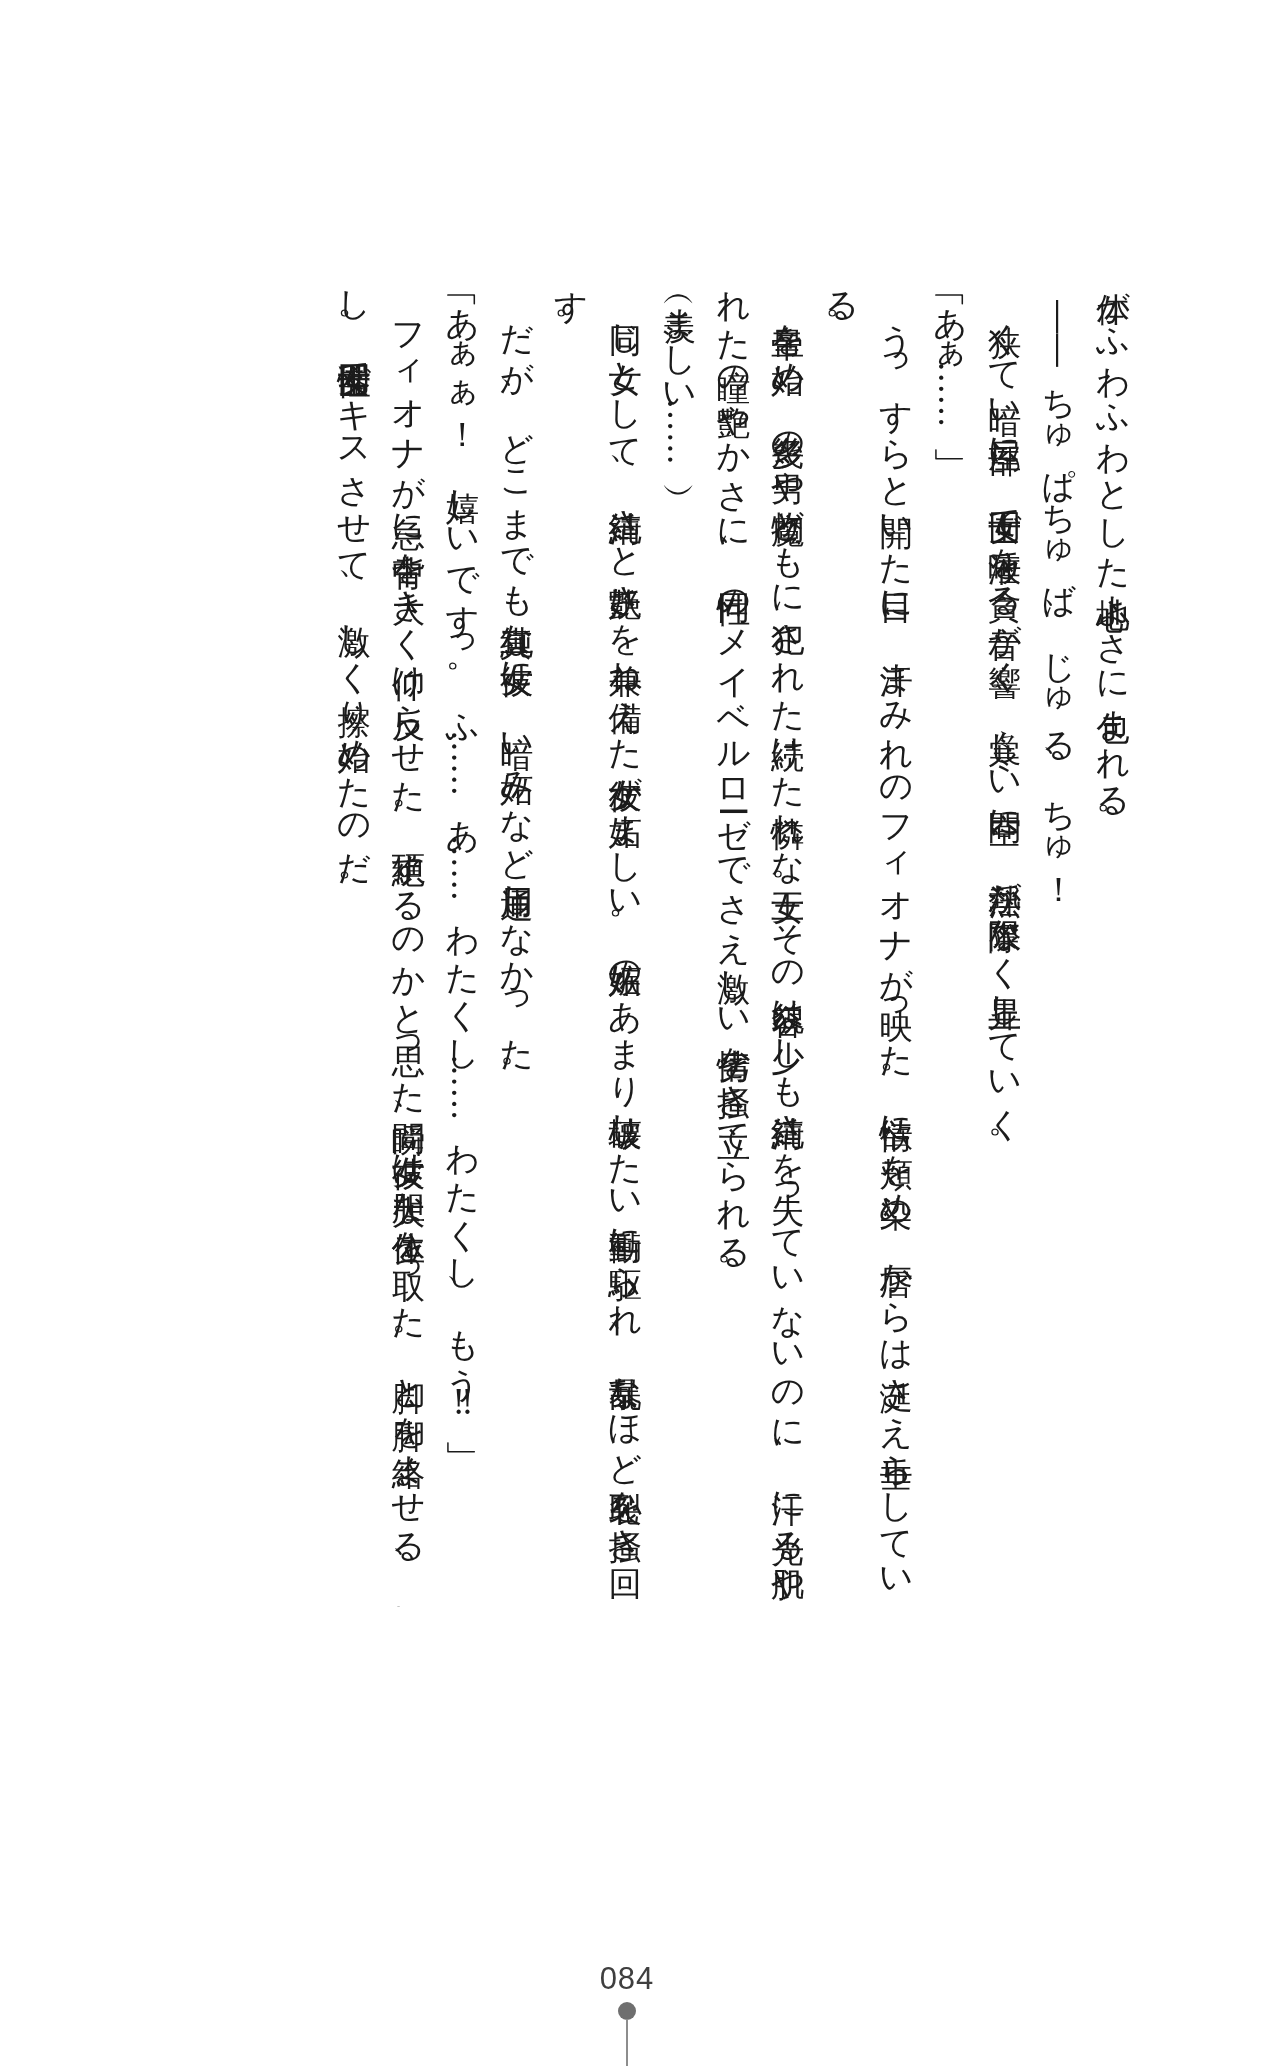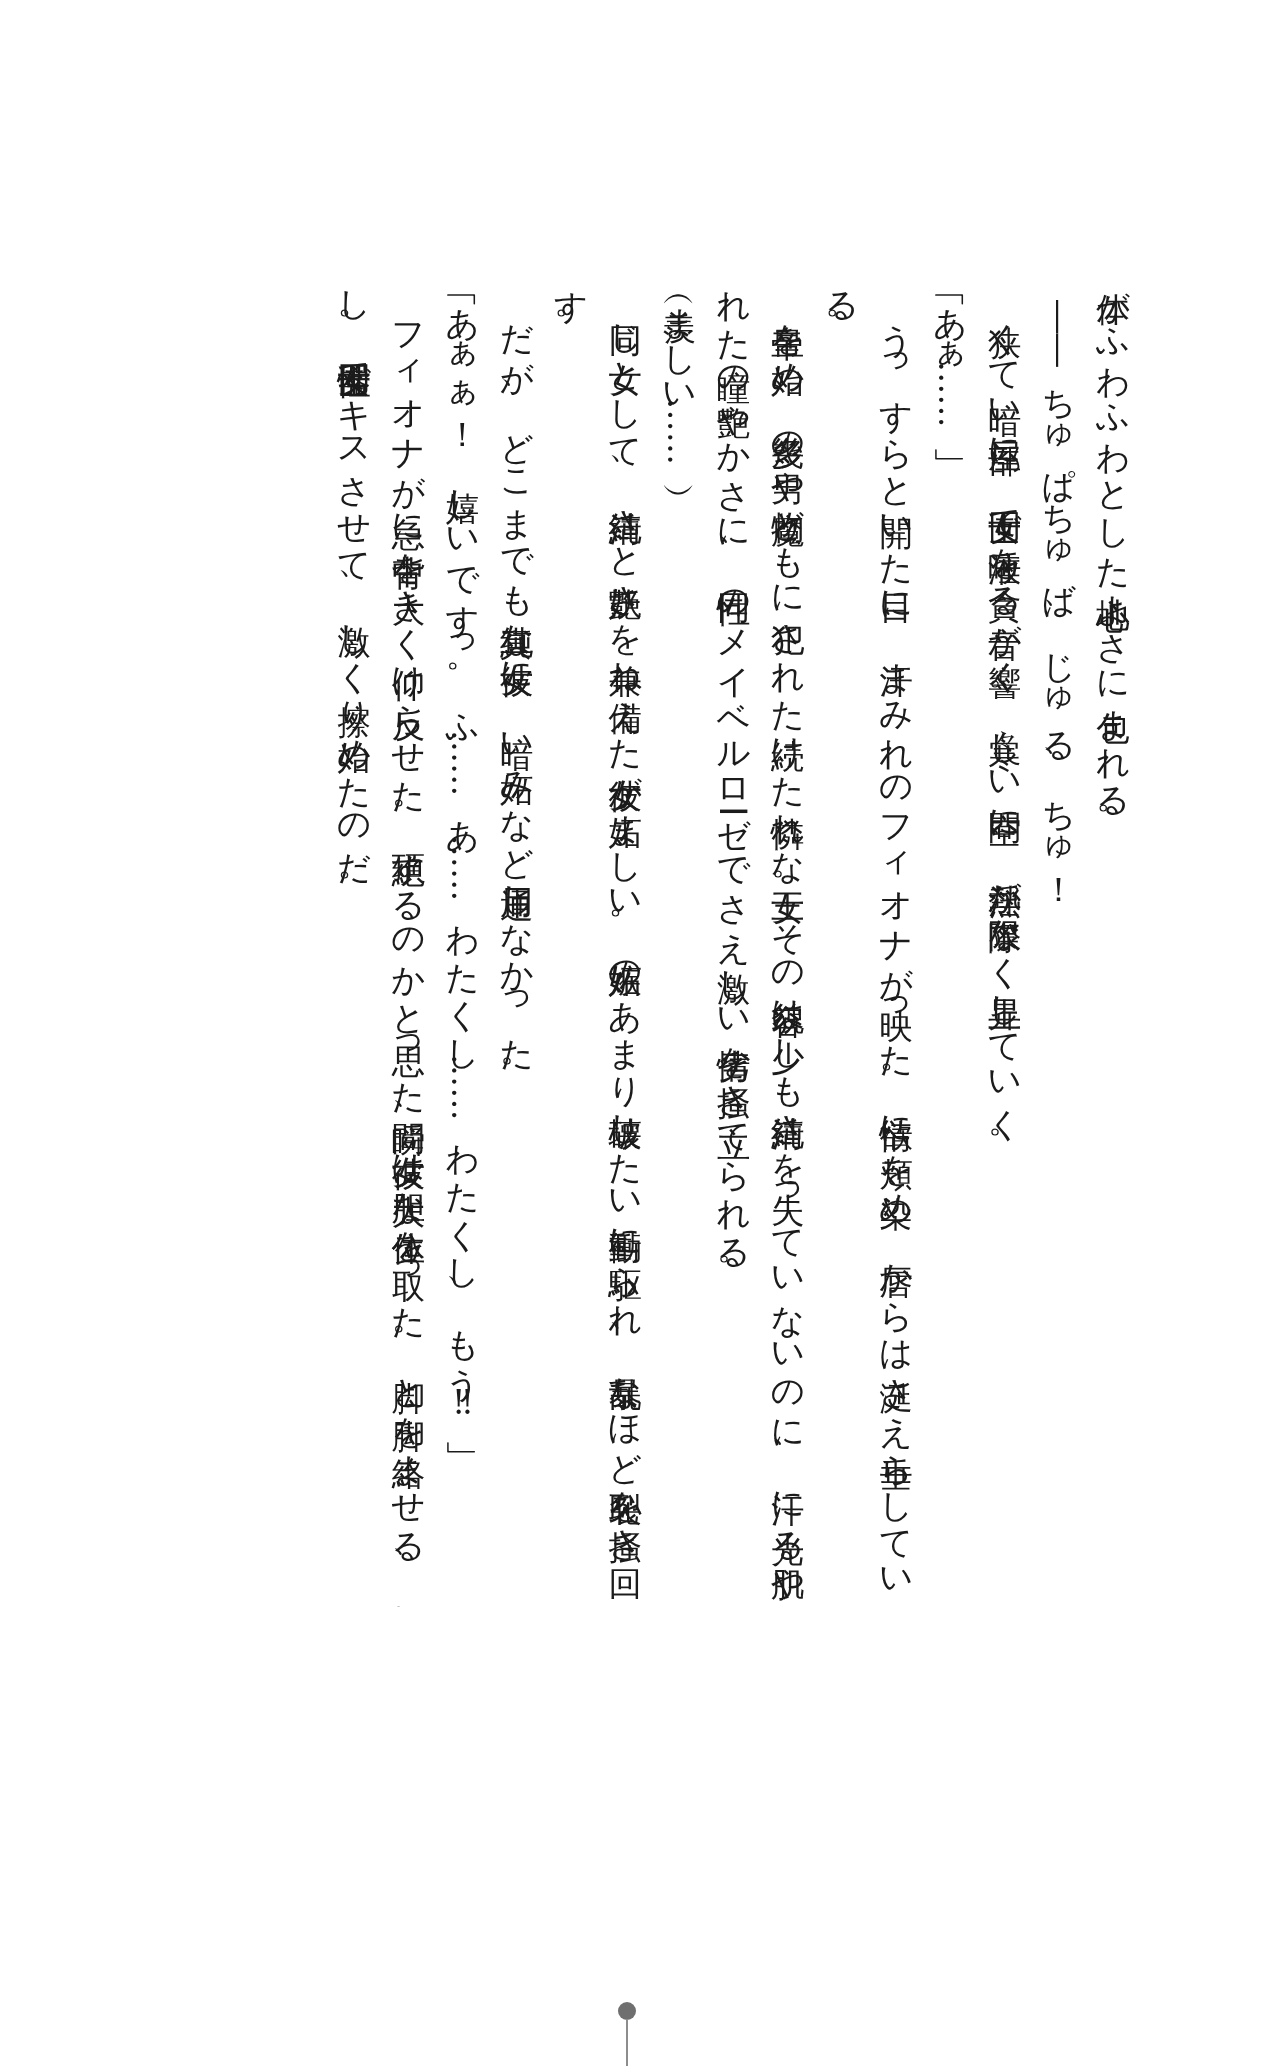--- a/index.html
+++ b/index.html
@@ -86,15 +86,16 @@
   <p>うっすらと開いた目に、汗まみれのフィオナが映った。欲情に頬を染め、唇からは涎さえ垂らしている。</p>
   <p>皇帝を始め、幾多の男や魔物どもに犯された続けた憐れな王女。その容貌は少しも清純さを失っていないのに、汗に光る肌や濡れた瞳の艶やかさに、同性のメイベルローゼでさえ激しい劣情を掻き立てられる。</p>
   <p class="half">（羨ましい……）</p>
   <p>同じ女として、清純さと妖艶さを兼ね備えた彼女が妬ましい。嫉妬のあまり破壊したい衝動に駆られ、乱暴なほど恥裂を掻き回す。</p>
   <p>だが、どこまでも純真な彼女に、暗い妬みなど通用しなかった。</p>
   <p class="half">「あぁぁ！　嬉しいですっ。ふ……あ……わたくし……わたくし、もう‼」</p>
   <p>フィオナが急に背中を大きく仰け反らせた。絶頂するのかと思った瞬間、彼女は大胆な体位を取った。脚と脚を絡ませる、松葉崩し。女性器同士でキスさせて、激しく擦り始めたのだ。</p>
 </main>
 
 <footer class="footer">
+  <div class="page-number">084</div>
   <div class="marker-dot"></div>
   <div class="marker-line"></div>
 </footer>
 
 </body></html>

